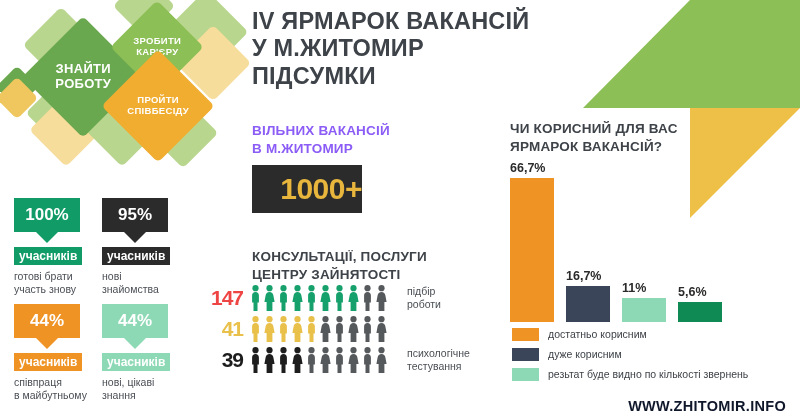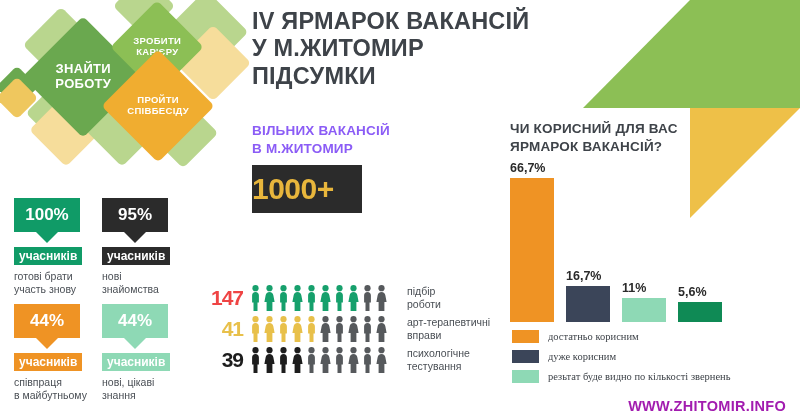--- a/index.html
+++ b/index.html
@@ -41,21 +41,21 @@
 
   
   .vac-head {
     position: absolute; left: 252px; top: 122px; width: 230px;
     color: #8b5cf6; font-weight: bold; font-size: 13.5px;
     line-height: 1.33; letter-spacing: .2px; white-space: pre-line;
   }
   .vac-box {
     position: absolute; left: 252px; top: 165px;
     width: 110px; height: 48px; background: #2b2b2b;
-    display: flex; align-items: center; justify-content: flex-start;
+    display: flex; align-items: center; justify-content: flex-end;
   }
   .vac-box span { color: #e8b63c; font-weight: bold; font-size: 30px; letter-spacing: -.5px; }
 
   
   .cons-head {
     position: absolute; left: 252px; top: 248px; width: 240px;
     color: #3e4349; font-weight: bold; font-size: 13.5px;
     line-height: 1.35; letter-spacing: .2px; white-space: pre-line;
   }
   .pic-rows { position: absolute; left: 205px; top: 283px; width: 300px; }
@@ -103,27 +103,27 @@
   }
   .plot { position: absolute; left: 510px; top: 160px; width: 230px; height: 162px; }
   .bar-col { position: absolute; bottom: 0; width: 44px; }
   .bar-val {
     position: absolute; bottom: 100%; left: 0; margin-bottom: 3px;
     font-weight: bold; font-size: 12.5px; color: #2b2b2b; white-space: nowrap;
   }
   .bar-rect { width: 100%; }
 
   .legend { position: absolute; left: 512px; top: 328px; width: 285px; }
-  .legend-row { display: flex; align-items: center; height: 17px; margin-bottom: 3px; font-family: Liberation Serif, serif; }
+  .legend-row { display: flex; height: 17px; margin-bottom: 3px; }
   .legend-sw { width: 27px; height: 13px; flex: 0 0 27px; }
   .legend-txt { font-size: 10.5px; color: #3e4349; padding-left: 9px; }
 
   .watermark {
     position: absolute; right: 14px; bottom: 6px;
-    color: #a21caf; font-weight: bold; font-size: 14.5px; letter-spacing: .3px;
+    color: #0f172a; font-weight: bold; font-size: 14.5px; letter-spacing: .3px;
   }
 </style>
 </head>
 <body>
 
 <div id="root">
 
   <svg class="corner-shapes" width="800" height="420">
     <polygon points="690,0 800,0 800,108 583,108" fill="#8cbf55"></polygon>
     <polygon points="690,108 800,108 690,218" fill="#eec048"></polygon>
@@ -207,20 +207,22 @@
       </div>
       <div class="stat-pill" style="background:#8ed9b5;">
         <span>учасників</span>
       </div>
       <div class="stat-sub">нові, цікаві
 знання</div>
     </div>
 
   </div>
 
+  <div class="cons-head">КОНСУЛЬТАЦІЇ, ПОСЛУГИ
+ЦЕНТРУ ЗАЙНЯТОСТІ</div>
   <div class="pic-rows" id="pic-rows">
       <div class="pic-row">
         <div class="pic-num" style="color: #ef4444;">147</div>
         <div class="pic-icons">
           <svg class="person" viewBox="0 0 13 26" fill="#16a06c">
             <circle cx="6.5" cy="3.2" r="3.1"></circle>
             <path d="M6.5 7 C4.4 7 3.1 8.3 3.1 10.4 V17.4 H4.5 V26 H8.5 V17.4 H9.9 V10.4 C9.9 8.3 8.6 7 6.5 7 Z"></path>
           </svg>
           <svg class="person" viewBox="0 0 13 26" fill="#16a06c">
             <circle cx="6.5" cy="3.2" r="3.1"></circle>
@@ -299,22 +301,20 @@
           </svg>
           <svg class="person" viewBox="0 0 13 26" fill="#56595c">
             <circle cx="6.5" cy="3.2" r="3.1"></circle>
             <path d="M6.5 7 C4.4 7 3.1 8.3 3.1 10.4 V17.4 H4.5 V26 H8.5 V17.4 H9.9 V10.4 C9.9 8.3 8.6 7 6.5 7 Z"></path>
           </svg>
           <svg class="person" viewBox="0 0 13 26" fill="#56595c">
             <circle cx="6.5" cy="3.2" r="3.1"></circle>
             <path d="M6.5 7 C4.3 7 3 8.4 2.6 10.6 L1.4 17 H3.6 L3.6 26 H9.4 L9.4 17 H11.6 L10.4 10.6 C10 8.4 8.7 7 6.5 7 Z"></path>
           </svg>
         </div>
-        <div class="pic-label">арт-терапевтичні
-вправи</div>
       </div>
       <div class="pic-row">
         <div class="pic-num" style="color: rgb(29, 29, 29);">39</div>
         <div class="pic-icons">
           <svg class="person" viewBox="0 0 13 26" fill="#1d1d1d">
             <circle cx="6.5" cy="3.2" r="3.1"></circle>
             <path d="M6.5 7 C4.4 7 3.1 8.3 3.1 10.4 V17.4 H4.5 V26 H8.5 V17.4 H9.9 V10.4 C9.9 8.3 8.6 7 6.5 7 Z"></path>
           </svg>
           <svg class="person" viewBox="0 0 13 26" fill="#1d1d1d">
             <circle cx="6.5" cy="3.2" r="3.1"></circle>

